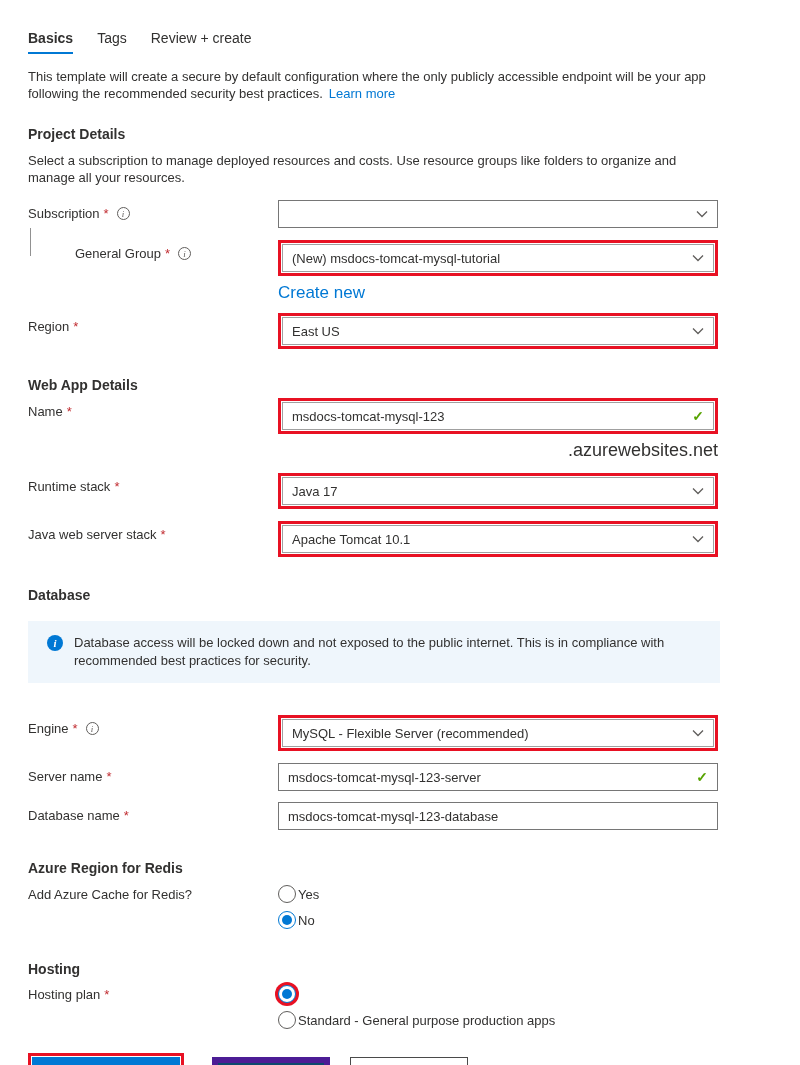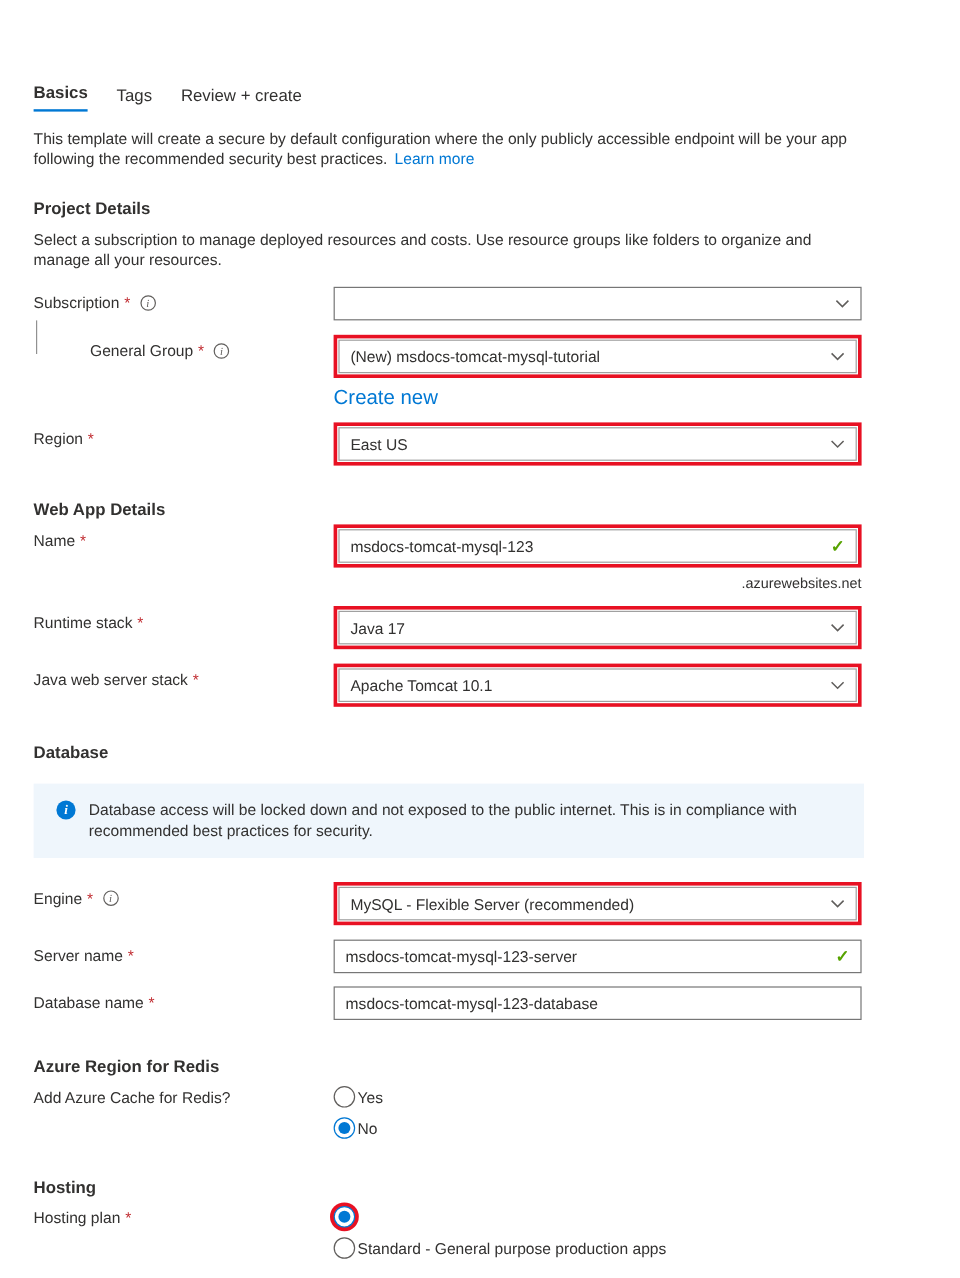--- a/index.html
+++ b/index.html
@@ -14,21 +14,21 @@
   html,body{background:#fff;}
   body{
     width:800px;height:1065px;
     font-family:"Liberation Sans",sans-serif;
     color:var(--text);
     font-size:13px;
   }
   .page{padding:30px 28px 0 28px;width:800px;}
 
   
-  .tabs{display:flex;gap:24px;align-items:flex-end;margin-top:39px;}
+  .tabs{display:flex;gap:24px;align-items:flex-start;}
   .tab{font-size:14px;color:var(--text);padding-bottom:6px;cursor:pointer;}
   .tab.active{font-weight:700;border-bottom:2px solid var(--accent);}
 
   
   .intro{margin-top:14px;width:692px;line-height:17px;}
   .link{color:var(--accent);text-decoration:none;cursor:pointer;}
   .intro .link{margin-left:6px;}
 
   
   .section-heading{font-size:14px;font-weight:700;}
@@ -63,21 +63,21 @@
 
   .mt-14{margin-top:14px;}
   .mt-12{margin-top:12px;}
   .mt-11{margin-top:11px;}
   .mt-10{margin-top:10px;}
   .mt-5{margin-top:5px;}
   .mt-4{margin-top:4px;}
 
   .indent-line{position:absolute;left:2px;top:-12px;width:1px;height:28px;background:#919191;}
   .create-new{display:inline-block;margin-top:7px;font-size:17px;}
-  .suffix{margin-top:6px;text-align:right;font-size:12px;color:var(--text);}
+  .suffix{margin-top:6px;text-align:right;font-size:18px;color:var(--text);}
 
   
   .banner{
     margin-top:18px;width:692px;background:var(--info-banner-bg);
     display:flex;gap:11px;padding:13px 16px 13px 19px;align-items:flex-start;
   }
   .banner-info-icon{
     width:16px;height:16px;border-radius:50%;background:var(--accent);color:#fff;
     font-size:11px;font-weight:700;display:flex;align-items:center;justify-content:center;
     flex-shrink:0;margin-top:1px;font-family:"Liberation Serif",serif;font-style:italic;
@@ -243,21 +243,21 @@
     </div>
   </div>
 
   <div class="section-heading h-database">Database</div>
 
   <div class="banner">
     <span class="banner-info-icon">i</span>
     <span class="banner-text">Database access will be locked down and not exposed to the public internet. This is in compliance with recommended best practices for security.</span>
   </div>
 
-  <div class="form-row" style="margin-top:20px;">
+  <div class="form-row" style="margin-top:32px;">
     <div class="label-cell">
       <span>Engine</span>
         <span class="req">*</span>
         <span class="info-icon">i</span>
     </div>
     <div class="field-cell">
       <div class="hl">
         <div class="field">
           <span>MySQL - Flexible Server (recommended)</span>
           <span class="chevron-icon">

